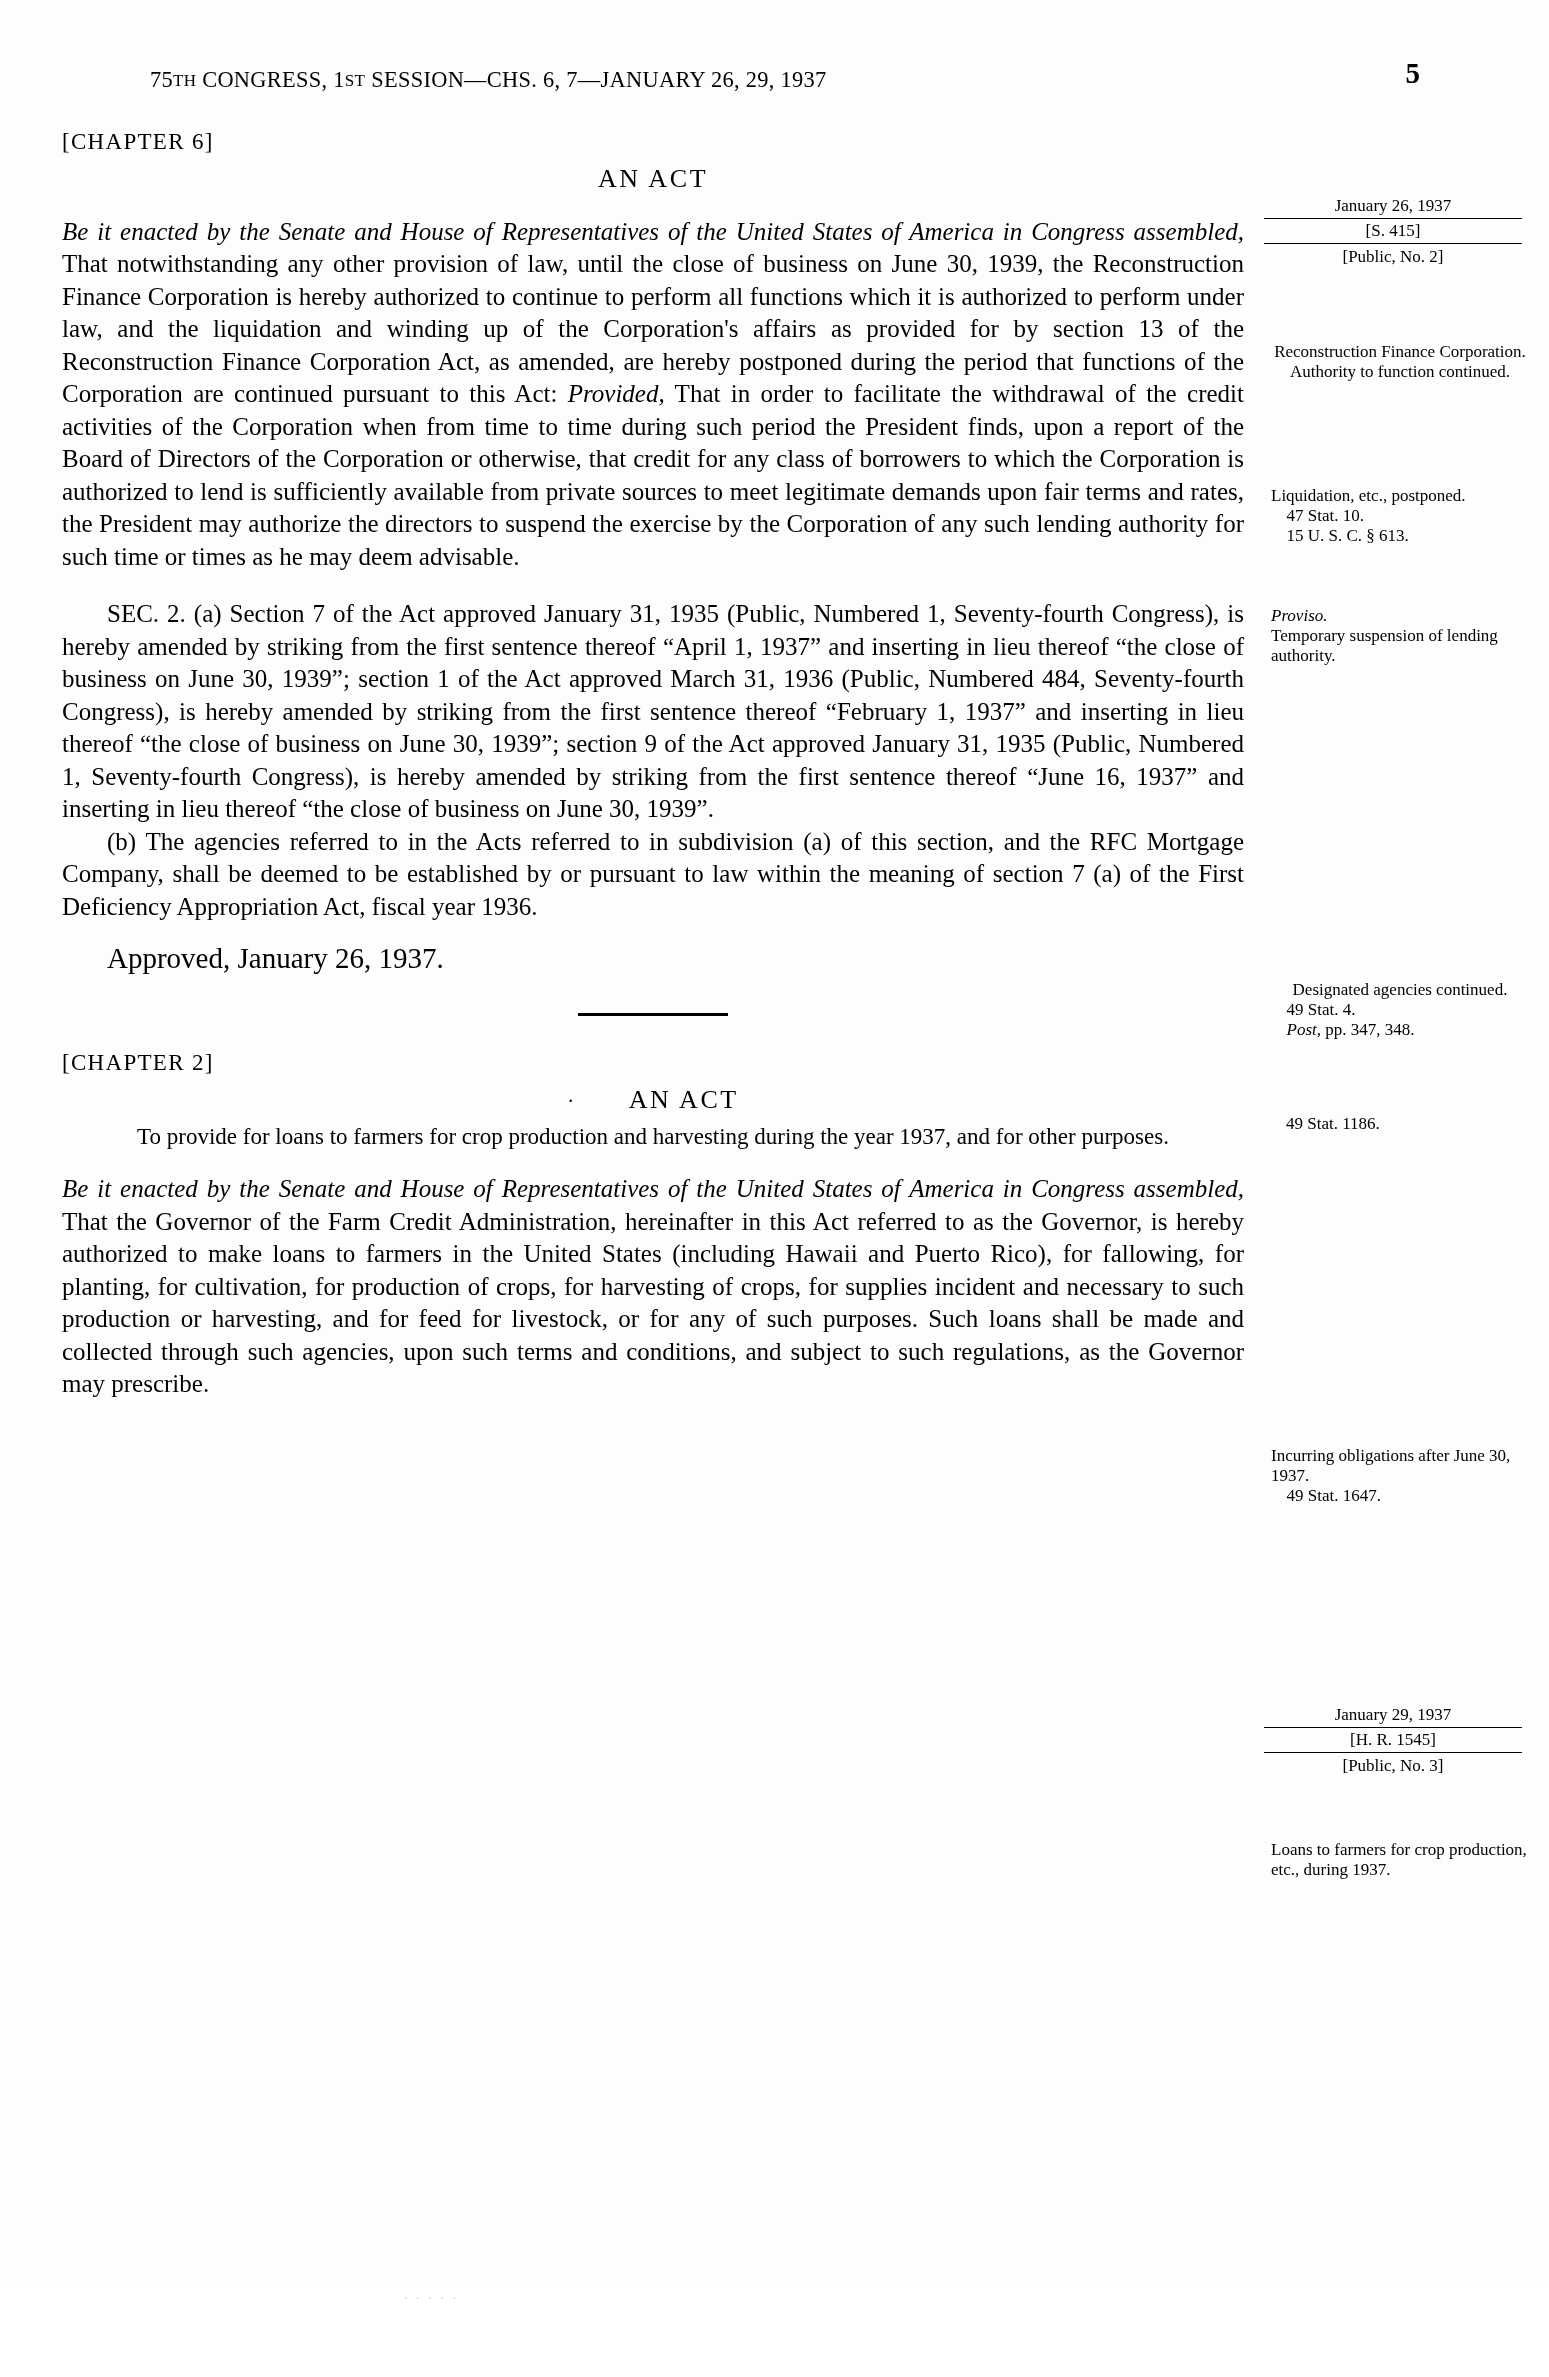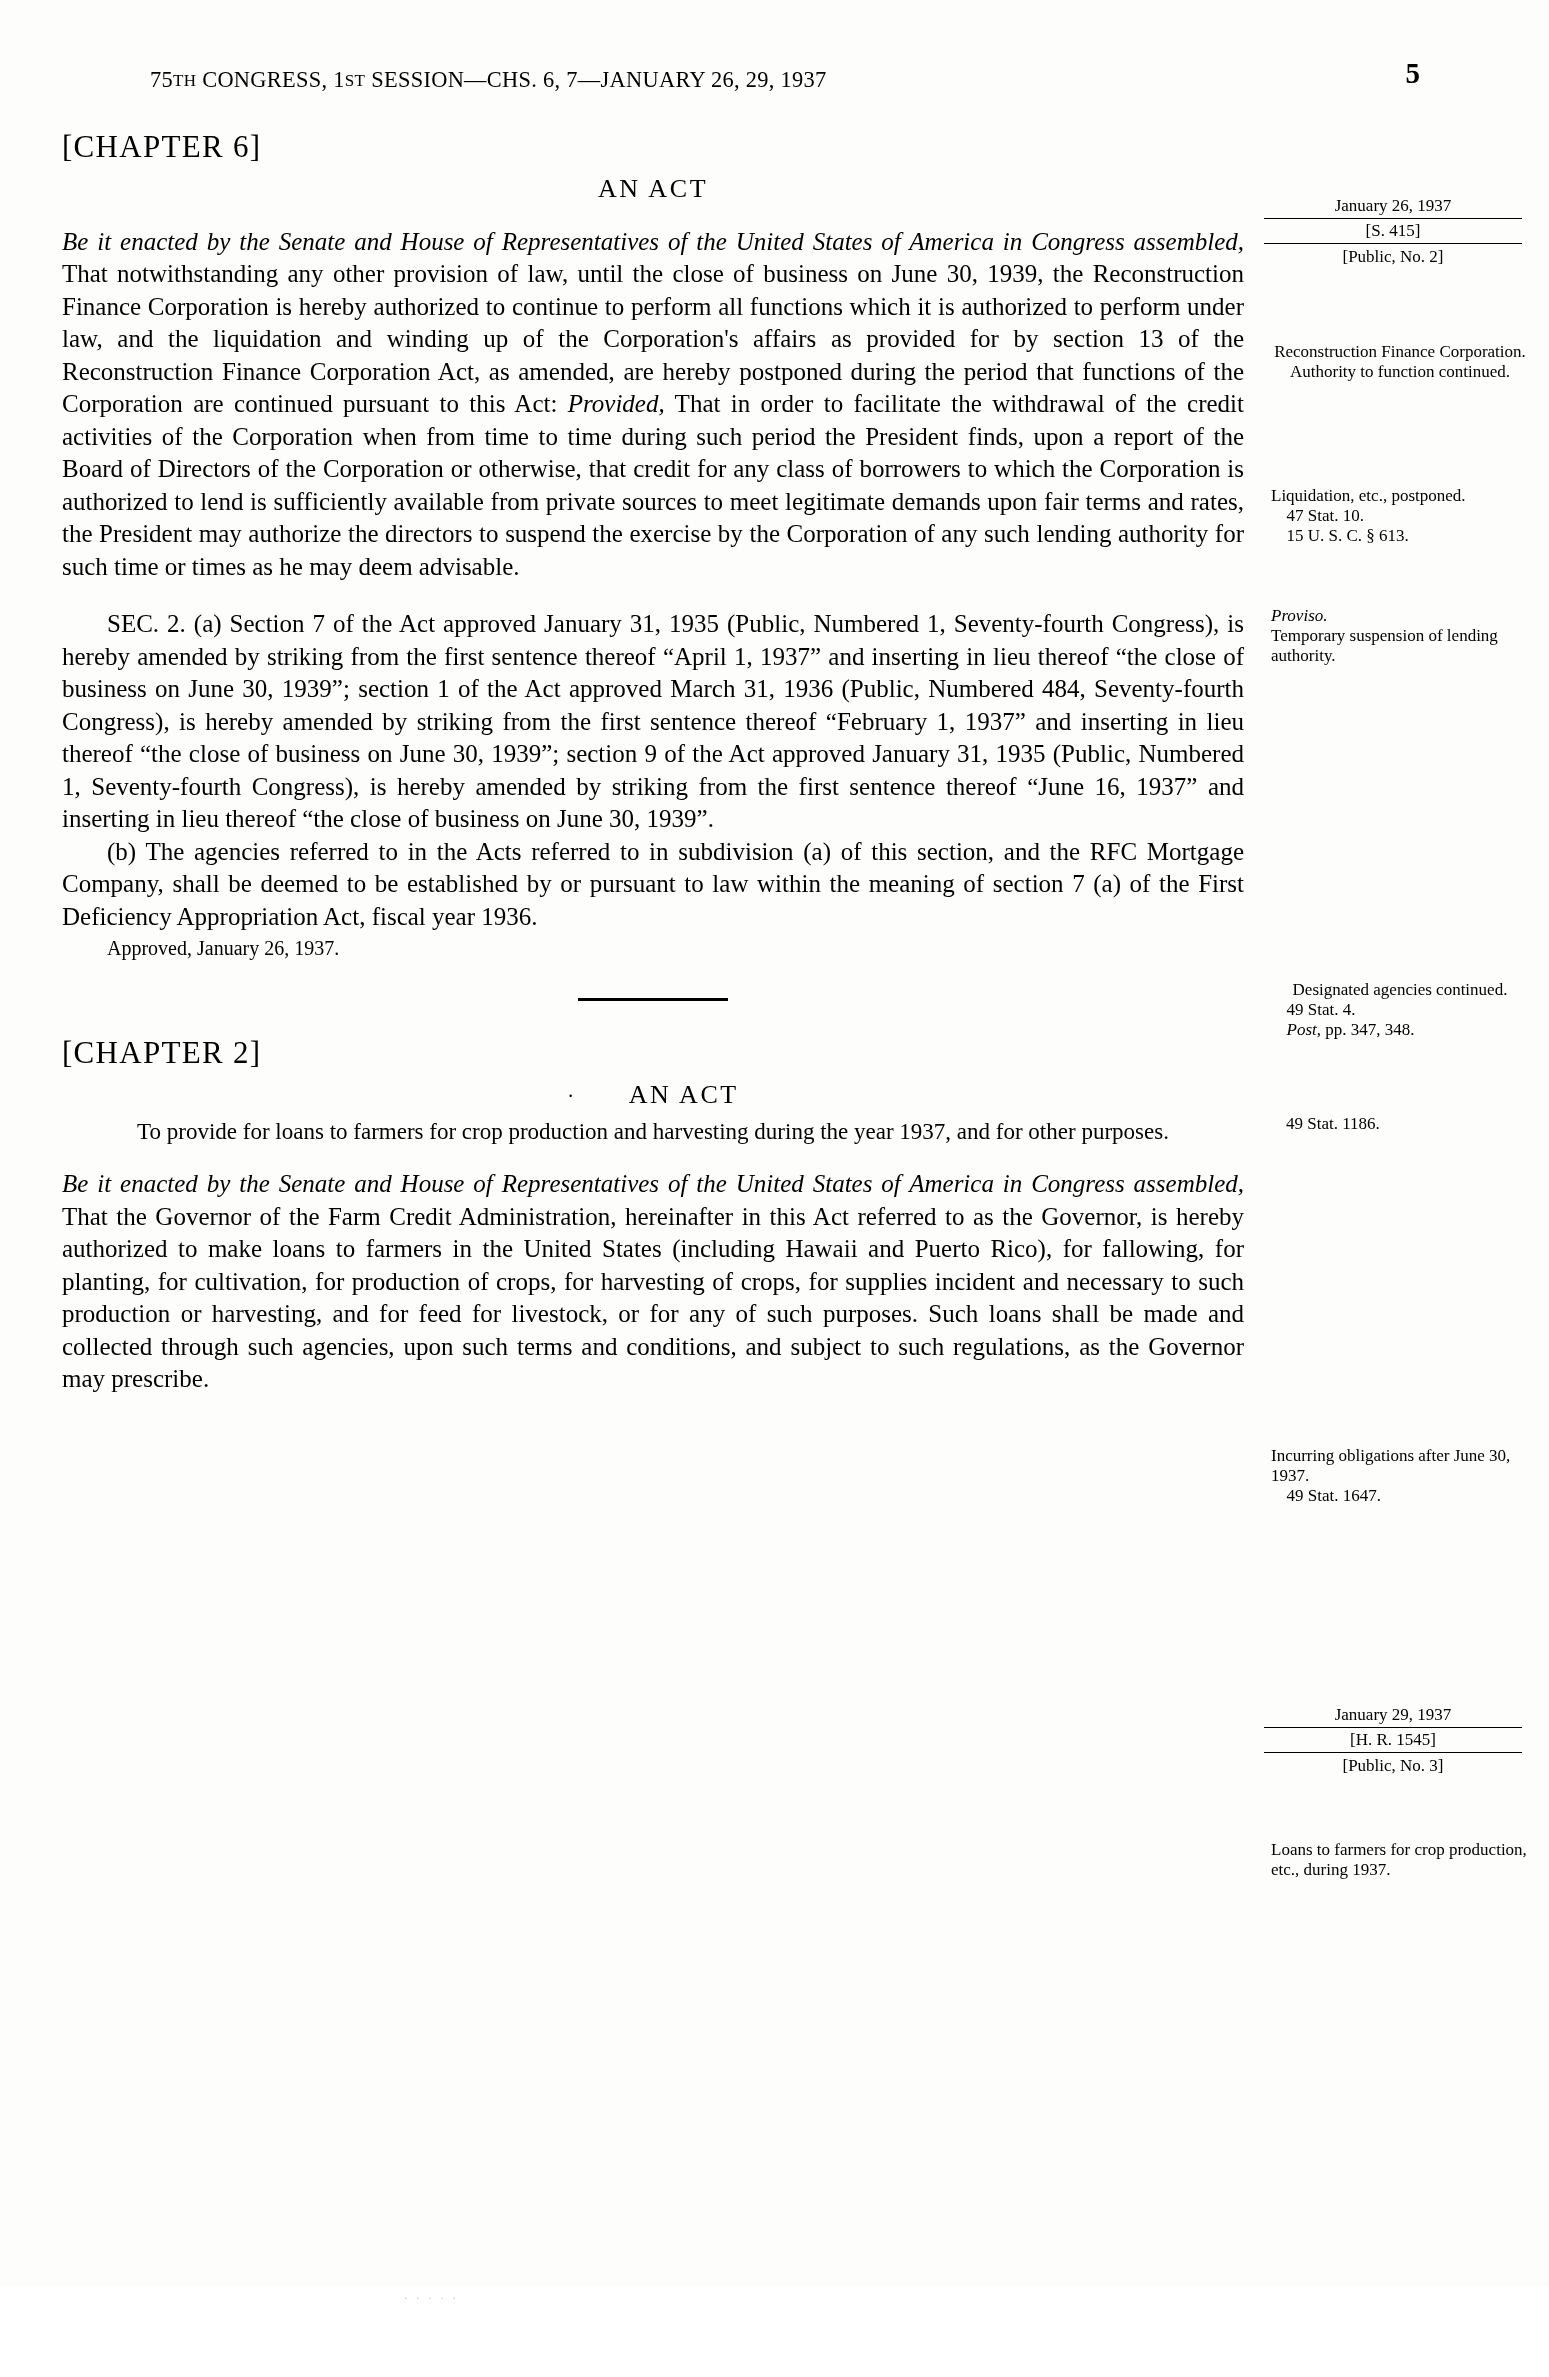--- a/index.html
+++ b/index.html
@@ -45,21 +45,21 @@
   }
   
   .maincol {
     position: absolute;
     left: 62px;
     width: 1182px;
     top: 129px;
   }
   
   .chapter-label {
-    font-size: 31px;
+    font-size: 23px;
     letter-spacing: 1.3px;
     margin: 0 0 5.2px 0;
     padding-left: 0px;
   }
   .act-title {
     text-align: center;
     font-size: 26px;
     letter-spacing: 2.6px;
     margin: 8.6px 0 6.9px 0;
   }
@@ -86,23 +86,23 @@
     text-align: justify;
     text-justify: inter-word;
     margin: 0;
   }
   .indent {
     text-indent: 45px;
   }
   .ital { font-style: italic; }
   .sc { font-variant: small-caps; }
   .approved {
-    font-size: 20px;
+    font-size: 29px;
     text-indent: 45px;
-    margin-top: 4px;
+    margin-top: 19px;
   }
   .rule {
     width: 150px;
     height: 2.6px;
     background: #000;
     margin: 38px auto 34px auto;
   }
   
   .note {
     position: absolute;

